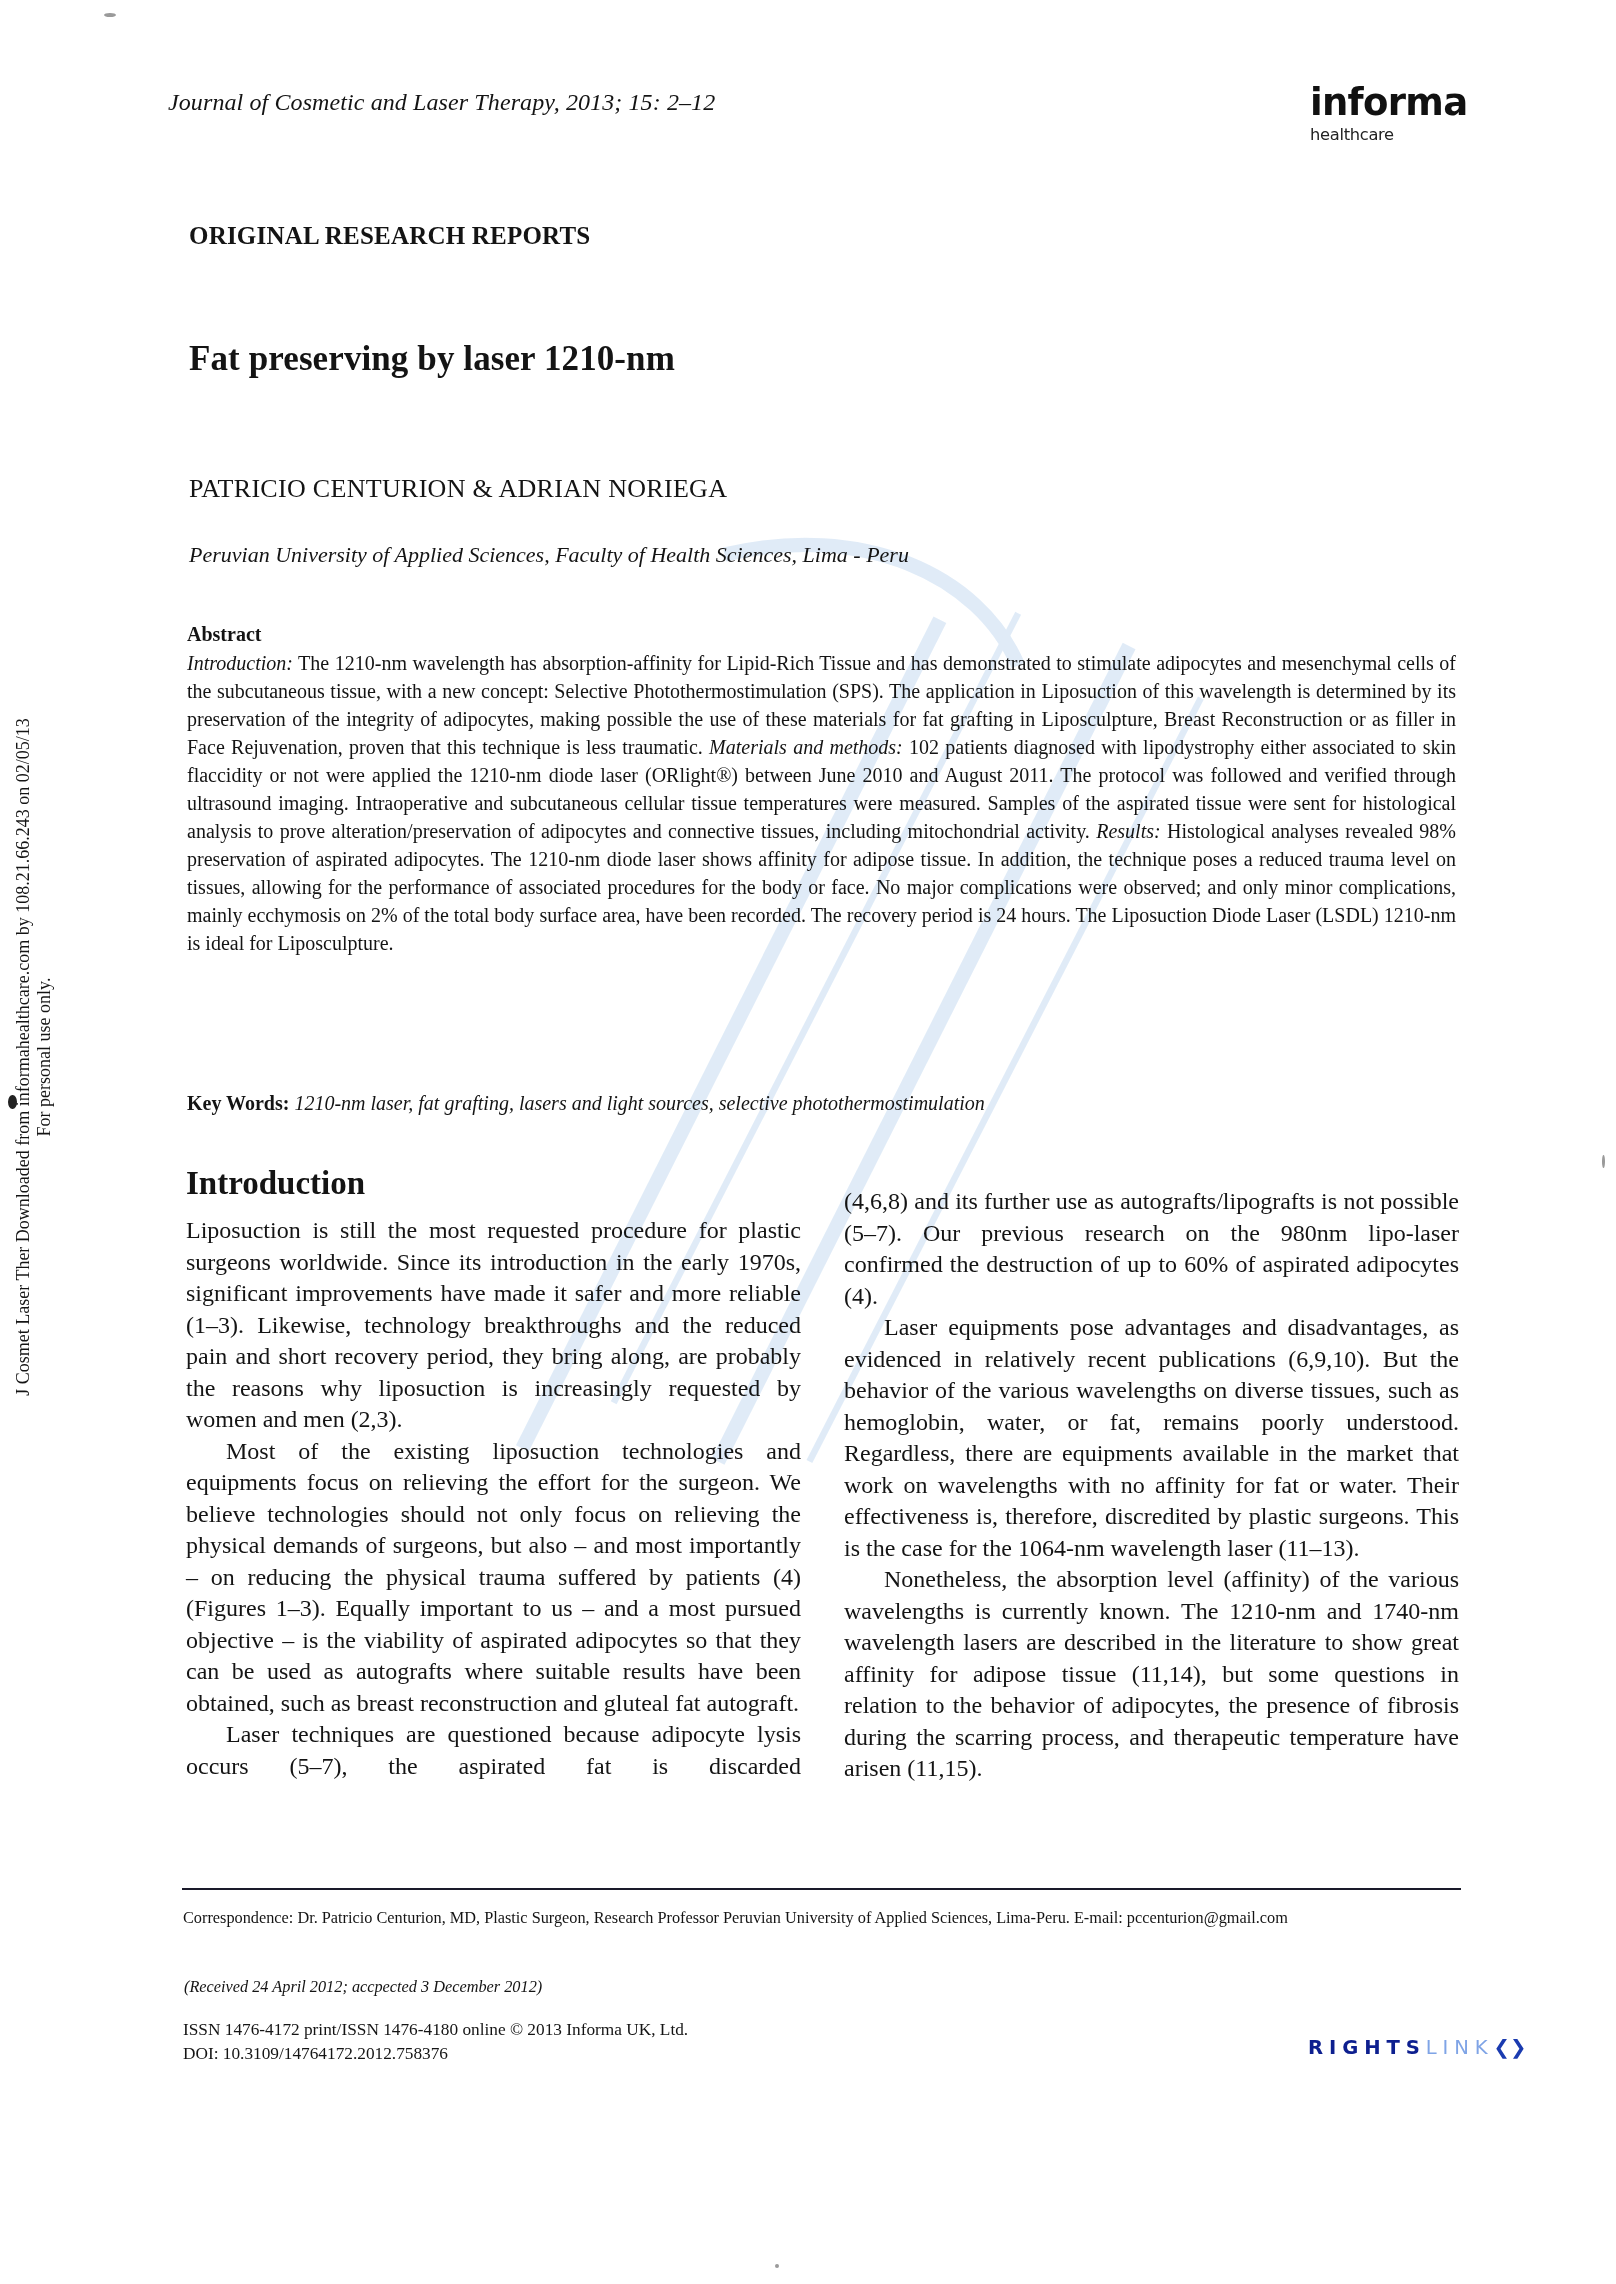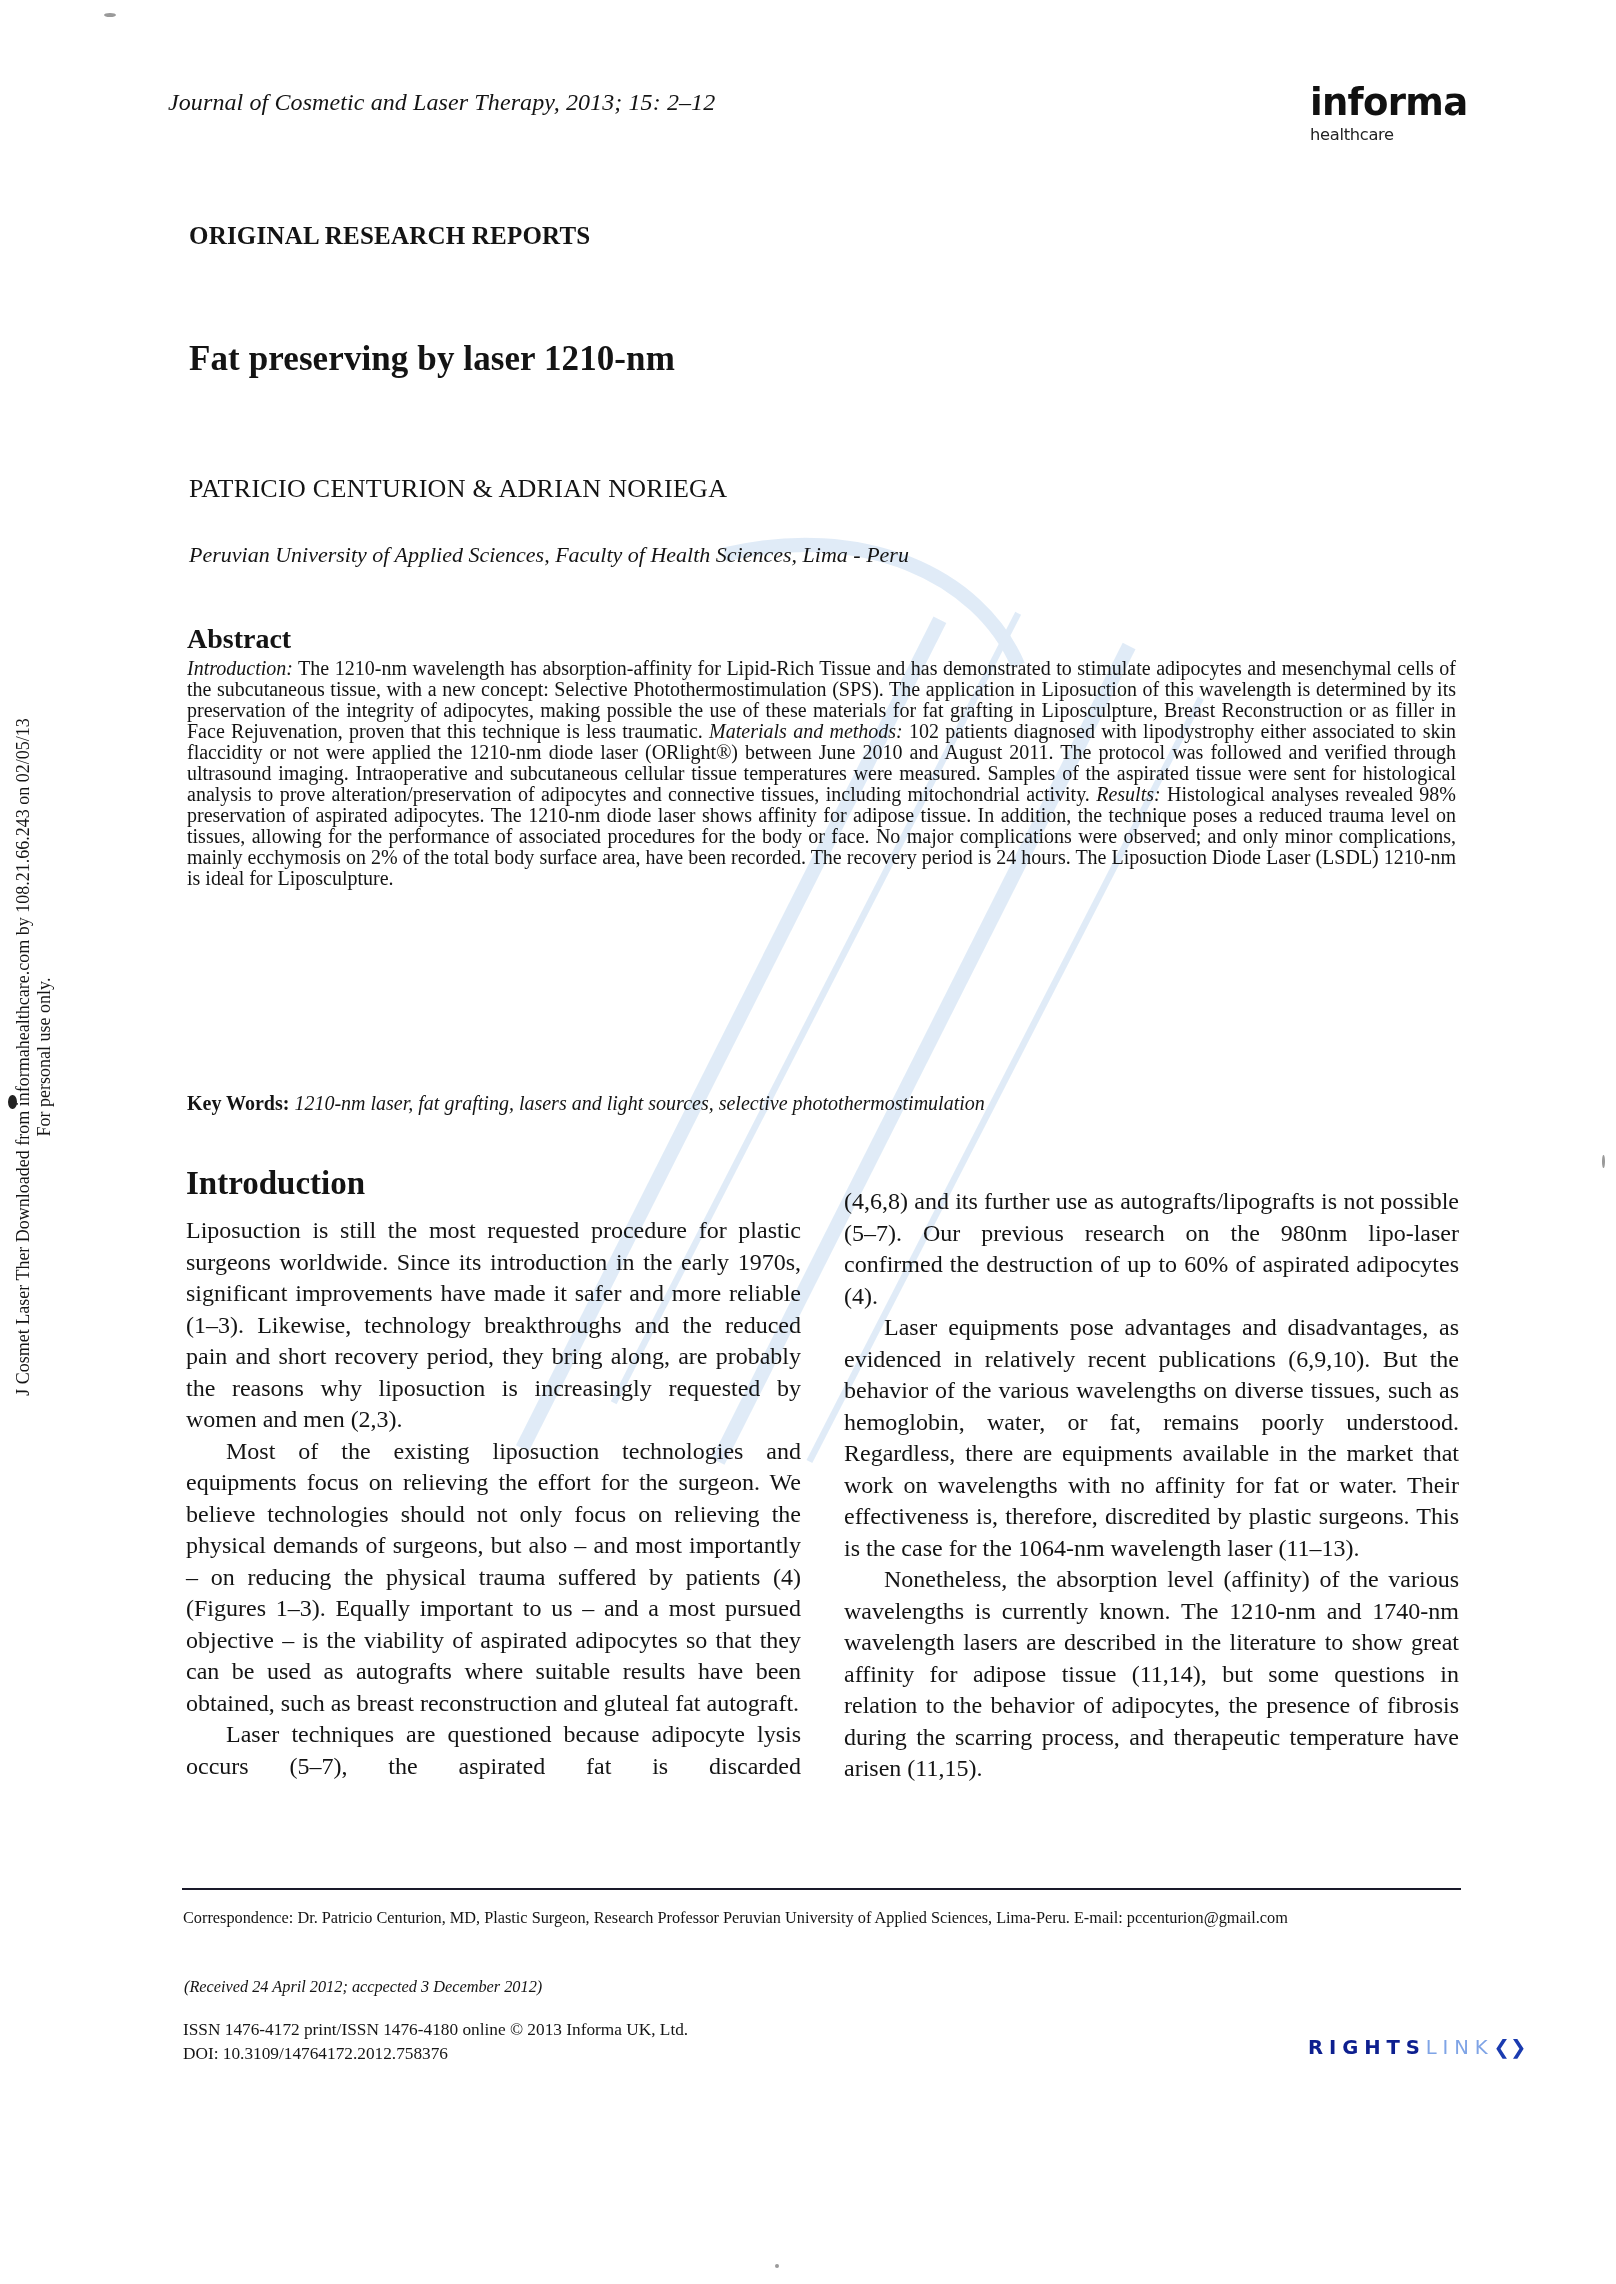--- a/index.html
+++ b/index.html
@@ -15,22 +15,22 @@
     .brand-main { font-family: "DejaVu Sans", "Liberation Sans", sans-serif; font-weight: bold; font-size: 37px; letter-spacing: -0.7px; line-height: 1; color: #111; }
     .brand-sub { font-family: "DejaVu Sans", "Liberation Sans", sans-serif; font-size: 16.3px; color: #222; margin-top: 3.9px; letter-spacing: -0.3px; }
 
     .section-label { left: 189px; top: 222px; font-size: 25px; font-weight: bold; letter-spacing: 0.2px; text-align: center; }
     .article-title { left: 189px; top: 339px; font-size: 35px; font-weight: bold; letter-spacing: 0.1px; }
     .authors { left: 189px; top: 474px; font-size: 26px; letter-spacing: 0.3px; }
     .affiliation { left: 189px; top: 542px; font-size: 22px; font-style: italic; }
 
     
     .abstract { left: 187px; top: 623px; width: 1269px; }
-    .abstract-heading { font-size: 28px; font-weight: bold; margin-bottom: 2.6px; }
-    .abstract-body { font-size: 20px; line-height: 21px; text-align: justify; text-align-last: left; }
+    .abstract-heading { font-size: 20px; font-weight: bold; margin-bottom: 2.6px; }
+    .abstract-body { font-size: 20px; line-height: 28px; text-align: justify; text-align-last: left; }
     .abstract-body i { font-style: italic; }
 
     .keywords { left: 187px; top: 1083px; font-size: 20px; margin-top: 9px; }
     .keywords b { font-weight: bold; }
     .keywords .kw-text { font-style: italic; }
 
     
     .col { width: 615px; font-size: 24px; line-height: 31.5px; text-align: justify; }
     .col p { margin: 0; text-indent: 40px; }
     .col p.first { text-indent: 0; }

